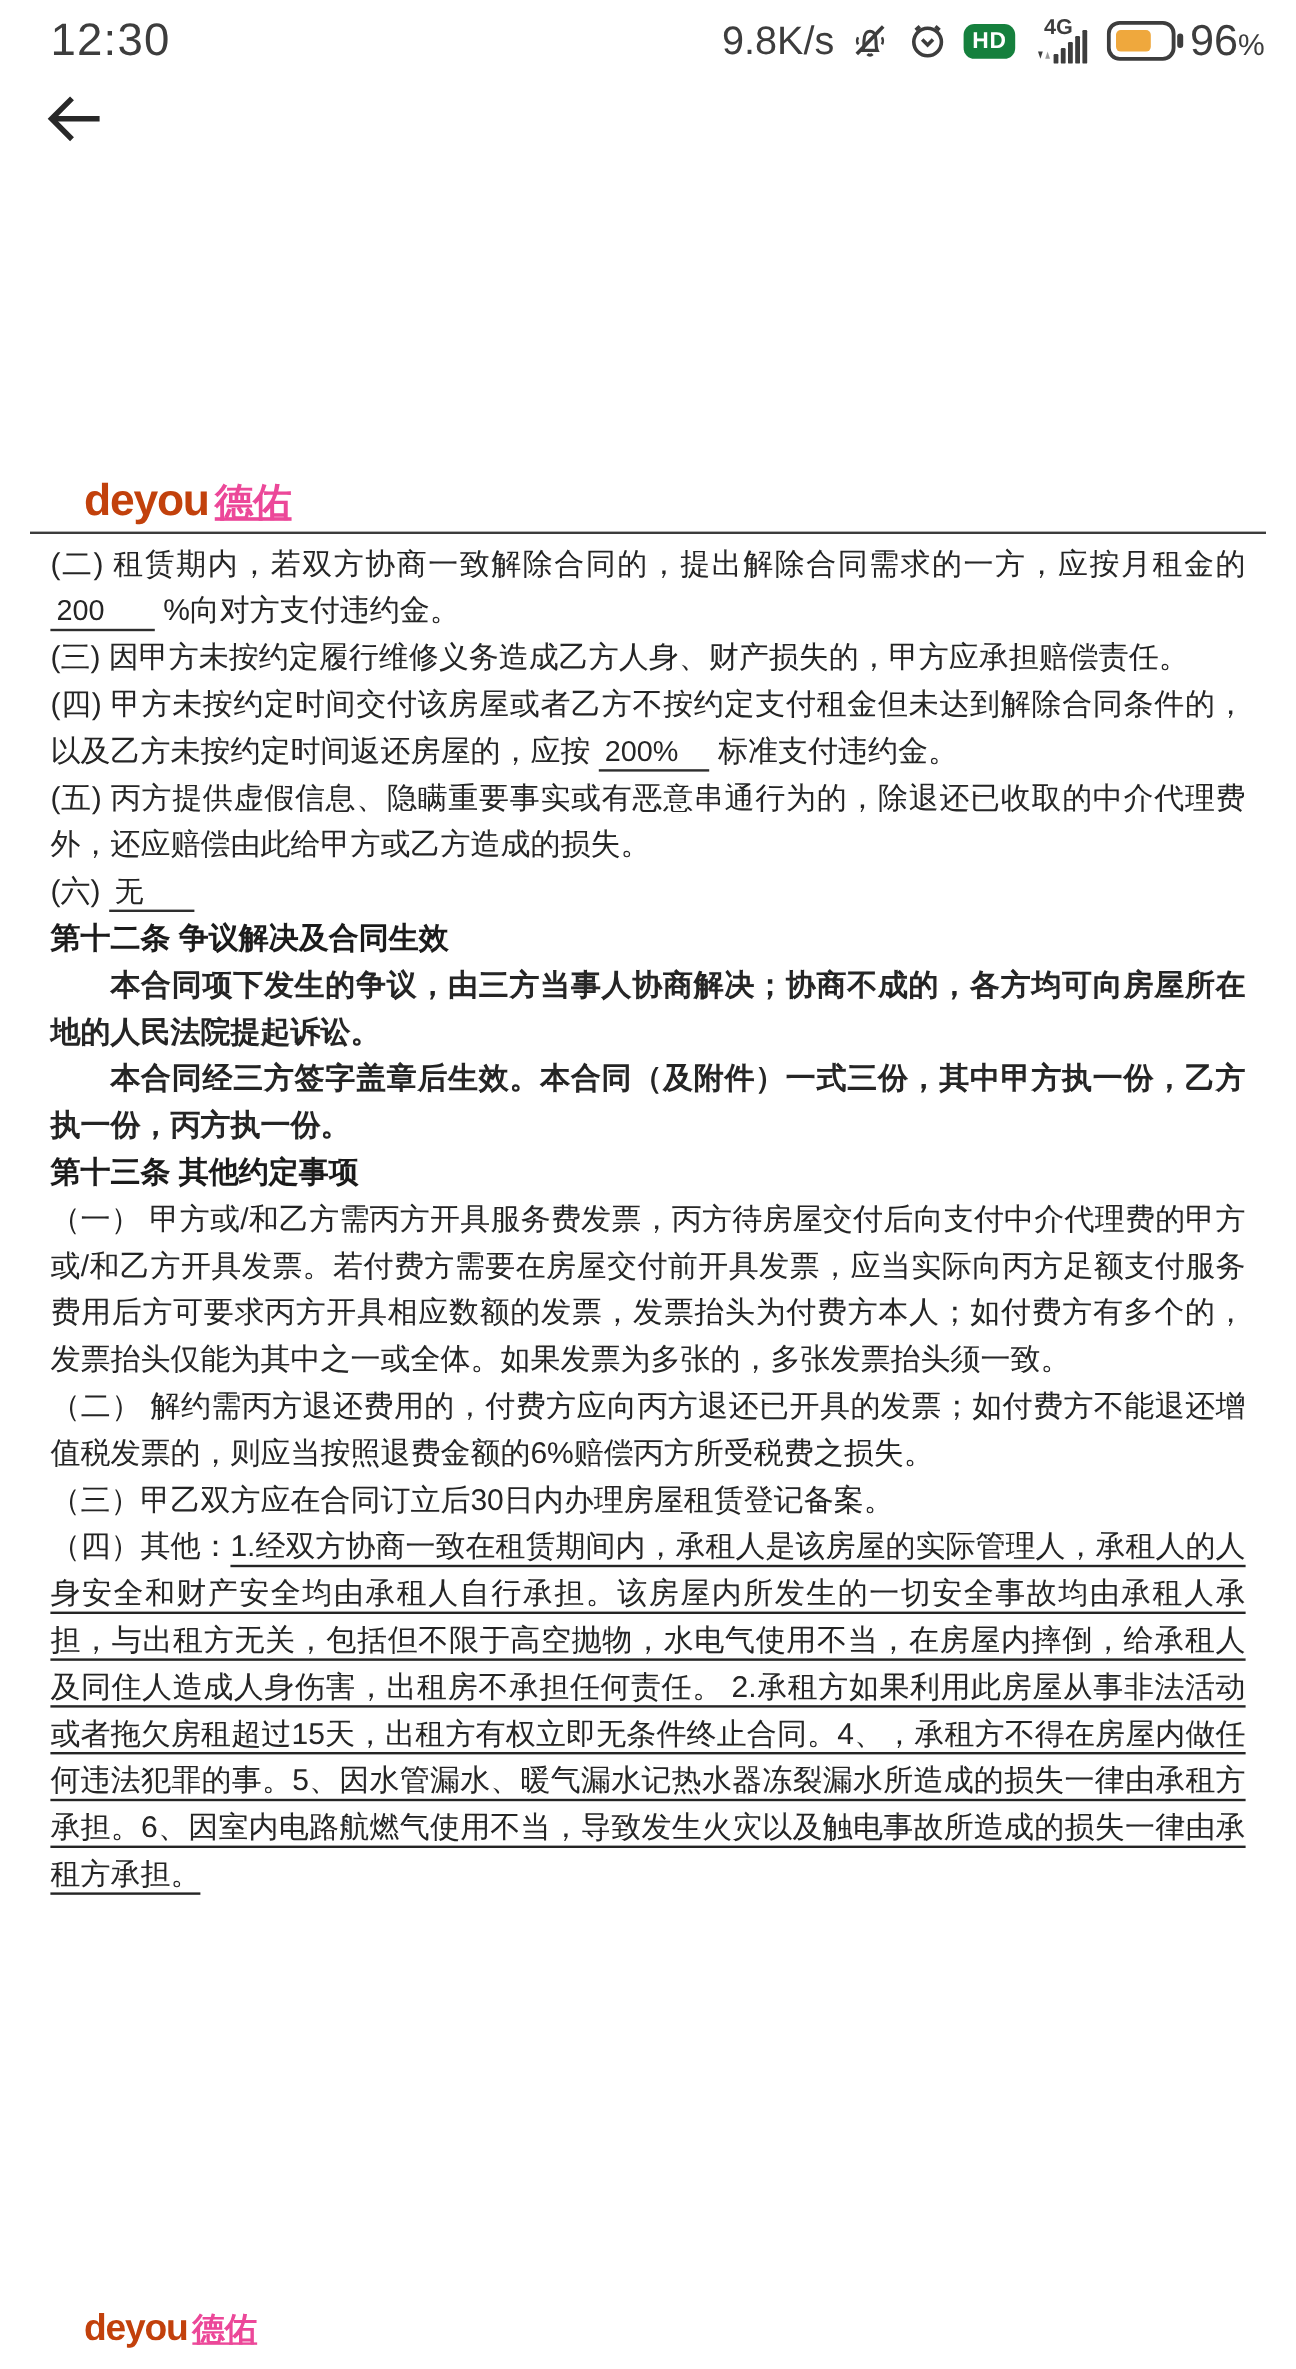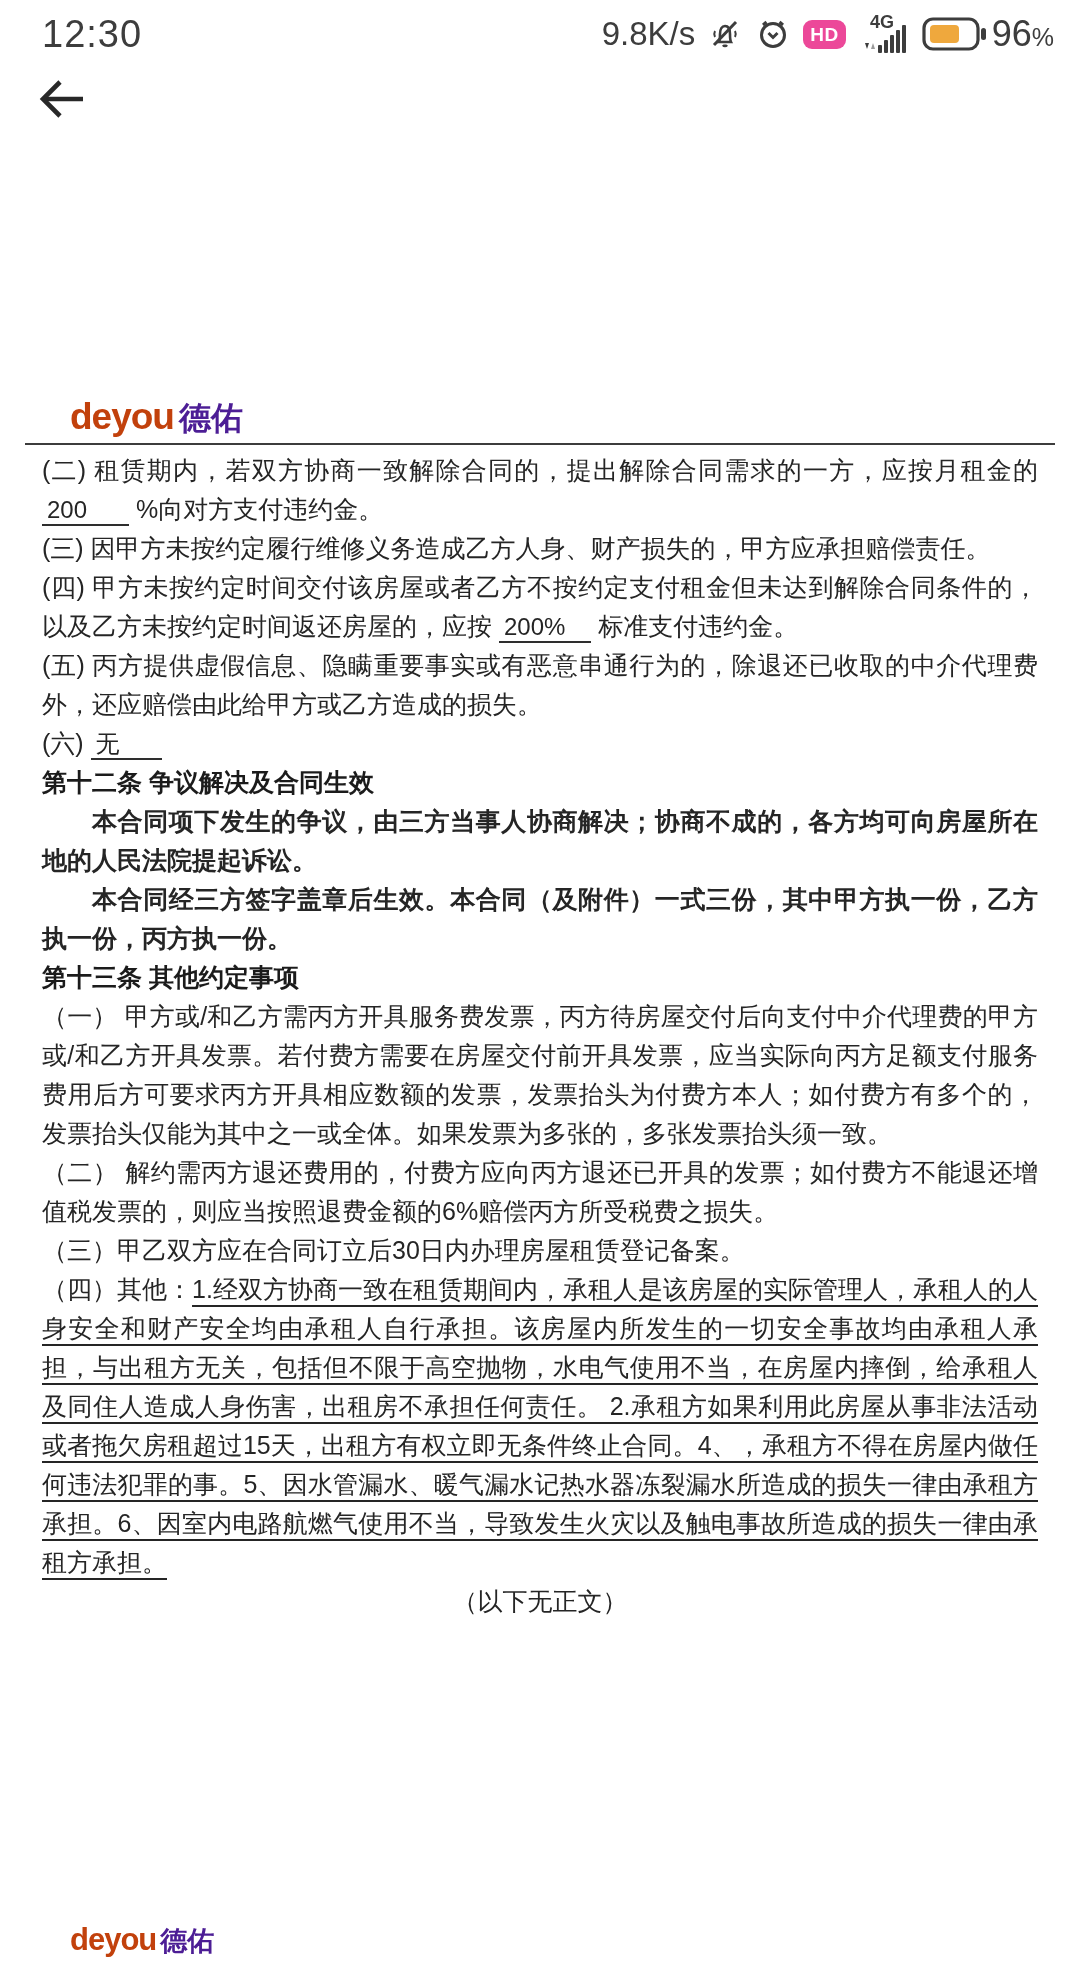--- a/index.html
+++ b/index.html
@@ -11,39 +11,39 @@
   
   .status-bar{
     height:62px;display:flex;justify-content:space-between;align-items:center;
     padding:6px 26px 0 42px;color:#3d3d3d;box-sizing:border-box;
   }
   .sb-time{font-size:38px;font-weight:400;letter-spacing:1px;}
   .sb-right{display:flex;align-items:center;gap:12px;}
   .sb-speed{font-size:33px;}
   .sb-icon{display:inline-flex;align-items:center;}
   .hd-badge{
-    background:#ec4899;color:#fff;border-radius:9px;font-size:19px;font-weight:700;
+    background:#15803d;color:#fff;border-radius:9px;font-size:19px;font-weight:700;
     padding:5px 7px;line-height:1;letter-spacing:0.5px;
   }
   .net{display:flex;align-items:flex-end;gap:2px;}
   .sb-batt{display:flex;align-items:center;gap:4px;}
   .sb-pct{font-size:36px;}
   .sb-pct .pct-sign{font-size:25px;}
   
   .app-header{position:relative;height:106px;}
   .back-btn{position:absolute;left:36px;top:14px;width:52px;height:46px;cursor:pointer;}
   .page-title{
     text-align:center;font-size:42px;font-weight:600;color:#1d1d1d;
     padding-top:16px;letter-spacing:1px;
   }
   
   .doc{margin-top:230px;}
   .doc-logo{margin-left:70px;display:flex;align-items:baseline;line-height:1;}
   .logo-latin{color:#c2410c;font-weight:700;font-size:37px;letter-spacing:-1px;}
-  .logo-cjk{color:#4c1d95;font-size:32px;font-weight:600;margin-left:5px;}
+  .logo-cjk{color:#ec4899;font-size:32px;font-weight:600;margin-left:5px;text-decoration:underline;}
   .divider{border:none;border-top:2px solid #3c3c3c;margin:8px 25px 6px 25px;}
   .doc-body{margin:0 42px;font-size:25px;line-height:39px;color:#252525;text-align:justify;}
   .doc-body p{margin:0;}
   .doc-heading{font-weight:700;color:#1b1b1b;}
   .indent{text-indent:2em;font-weight:bold;}
   .blank{
     border-bottom:2px solid #2e2e2e;padding:0 42px 1px 5px;
     font-size:24px;
   }
   .blank-short{padding-right:26px;}
@@ -144,20 +144,19 @@
     <p class="doc-heading">第十二条 争议解决及合同生效</p>
     <p class="indent">本合同项下发生的争议，由三方当事人协商解决；协商不成的，各方均可向房屋所在地的人民法院提起诉讼。</p>
     <p class="indent">本合同经三方签字盖章后生效。本合同（及附件）一式三份，其中甲方执一份，乙方执一份，丙方执一份。</p>
 
     <p class="doc-heading">第十三条 其他约定事项</p>
     <p>（一） 甲方或/和乙方需丙方开具服务费发票，丙方待房屋交付后向支付中介代理费的甲方或/和乙方开具发票。若付费方需要在房屋交付前开具发票，应当实际向丙方足额支付服务费用后方可要求丙方开具相应数额的发票，发票抬头为付费方本人；如付费方有多个的，发票抬头仅能为其中之一或全体。如果发票为多张的，多张发票抬头须一致。</p>
     <p>（二） 解约需丙方退还费用的，付费方应向丙方退还已开具的发票；如付费方不能退还增值税发票的，则应当按照退费金额的6%赔偿丙方所受税费之损失。</p>
     <p>（三）甲乙双方应在合同订立后30日内办理房屋租赁登记备案。</p>
     <p><span>（四）其他：</span><span class="uline">1.经双方协商一致在租赁期间内，承租人是该房屋的实际管理人，承租人的人身安全和财产安全均由承租人自行承担。该房屋内所发生的一切安全事故均由承租人承担，与出租方无关，包括但不限于高空抛物，水电气使用不当，在房屋内摔倒，给承租人及同住人造成人身伤害，出租房不承担任何责任。 2.承租方如果利用此房屋从事非法活动或者拖欠房租超过15天，出租方有权立即无条件终止合同。4、，承租方不得在房屋内做任何违法犯罪的事。5、因水管漏水、暖气漏水记热水器冻裂漏水所造成的损失一律由承租方承担。6、因室内电路航燃气使用不当，导致发生火灾以及触电事故所造成的损失一律由承租方承担。</span></p>
 
-    <p class="center">（以下无正文）</p>
   </div>
 </div>
 
 <div class="footer-logo">
   <span class="logo-latin">deyou</span>
   <span class="logo-cjk">德佑</span>
 </div>
 
 </body></html>

